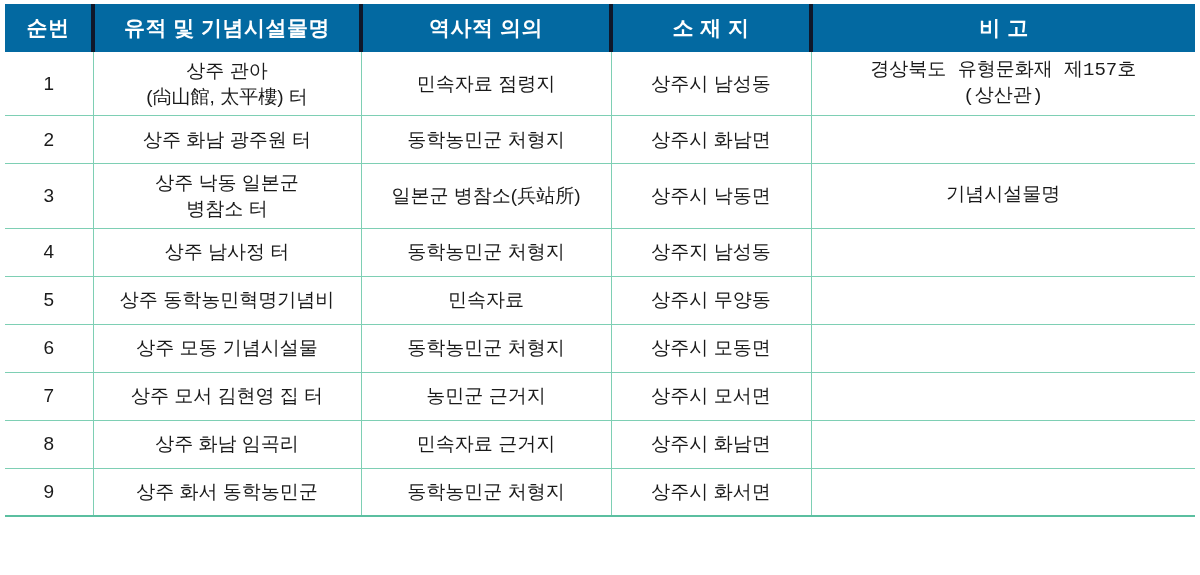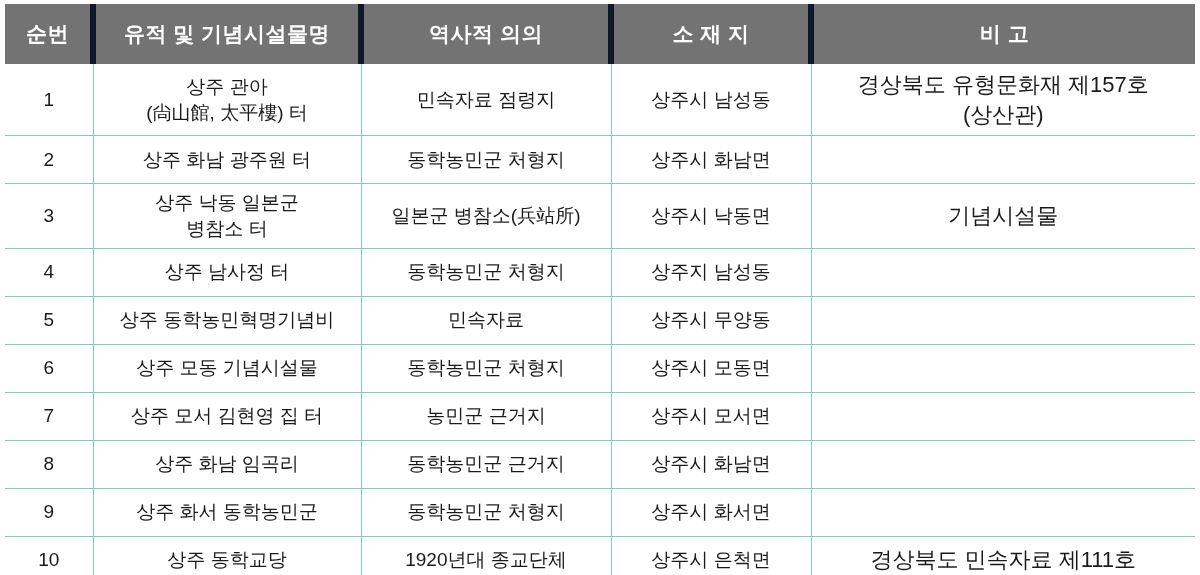--- a/index.html
+++ b/index.html
@@ -28,33 +28,33 @@
     margin: 4px 5px 0 5px;
   }
 
   table.heritage-table col.c-no      { width: 88px; }
   table.heritage-table col.c-name    { width: 268px; }
   table.heritage-table col.c-meaning { width: 250px; }
   table.heritage-table col.c-loc     { width: 200px; }
   table.heritage-table col.c-note    { width: 384px; }
 
   thead th {
-    background: #737373;
+    background: #0369a1;
     color: #ffffff;
     font-size: 21px;
     font-weight: bold;
     letter-spacing: 0.5px;
     height: 44px;
-    padding: 8px 6px;
+    padding: 2px 6px;
     text-align: center;
     vertical-align: middle;
     border: none;
   }
   thead th.sep {
-    border-left: 6px solid #0f172a;
+    border-left: 4px solid #0f172a;
     text-align: center;
   }
 
   tbody td {
     font-size: 19px;
     text-align: center;
     vertical-align: middle;
     padding: 6px 8px;
     border-bottom: 1.5px solid #7ecfb4;
     line-height: 1.35;
@@ -65,21 +65,22 @@
   tbody tr:last-child td {
     border-bottom: 2.5px solid #5bbfa0;
   }
   tbody td.col-no {
     font-size: 19px;
   }
   tbody td.tall {
     height: 60px;
   }
   tbody td.col-note {
-    font-size: 22px;
+    font-size: 19px;
+    font-family: Liberation Mono, monospace;
   }
 
   
   tbody td + td {
     border-left: 1.5px solid #7ecfb4;
   }
 </style>
 </head>
 <body>
 
@@ -117,21 +118,21 @@
         <td>동학농민군 처형지</td>
         <td>상주시 화남면</td>
         <td class="col-note"></td>
       </tr>
       <tr>
         <td class="col-no tall">3</td>
         <td class="tall">상주 낙동 일본군
 병참소 터</td>
         <td class="tall">일본군 병참소(兵站所)</td>
         <td class="tall">상주시 낙동면</td>
-        <td class="col-note tall">기념시설물</td>
+        <td class="col-note tall">기념시설물명</td>
       </tr>
       <tr>
         <td class="col-no">4</td>
         <td>상주 남사정 터</td>
         <td>동학농민군 처형지</td>
         <td>상주지 남성동</td>
         <td class="col-note"></td>
       </tr>
       <tr>
         <td class="col-no">5</td>
@@ -150,33 +151,26 @@
       <tr>
         <td class="col-no">7</td>
         <td>상주 모서 김현영 집 터</td>
         <td>농민군 근거지</td>
         <td>상주시 모서면</td>
         <td class="col-note"></td>
       </tr>
       <tr>
         <td class="col-no">8</td>
         <td>상주 화남 임곡리</td>
-        <td>동학농민군 근거지</td>
+        <td>민속자료 근거지</td>
         <td>상주시 화남면</td>
         <td class="col-note"></td>
       </tr>
       <tr>
         <td class="col-no">9</td>
         <td>상주 화서 동학농민군</td>
         <td>동학농민군 처형지</td>
         <td>상주시 화서면</td>
         <td class="col-note"></td>
       </tr>
-      <tr>
-        <td class="col-no">10</td>
-        <td>상주 동학교당</td>
-        <td>1920년대 종교단체</td>
-        <td>상주시 은척면</td>
-        <td class="col-note">경상북도 민속자료 제111호</td>
-      </tr>
     </tbody>
   </table>
 </div>
 
 </body></html>

